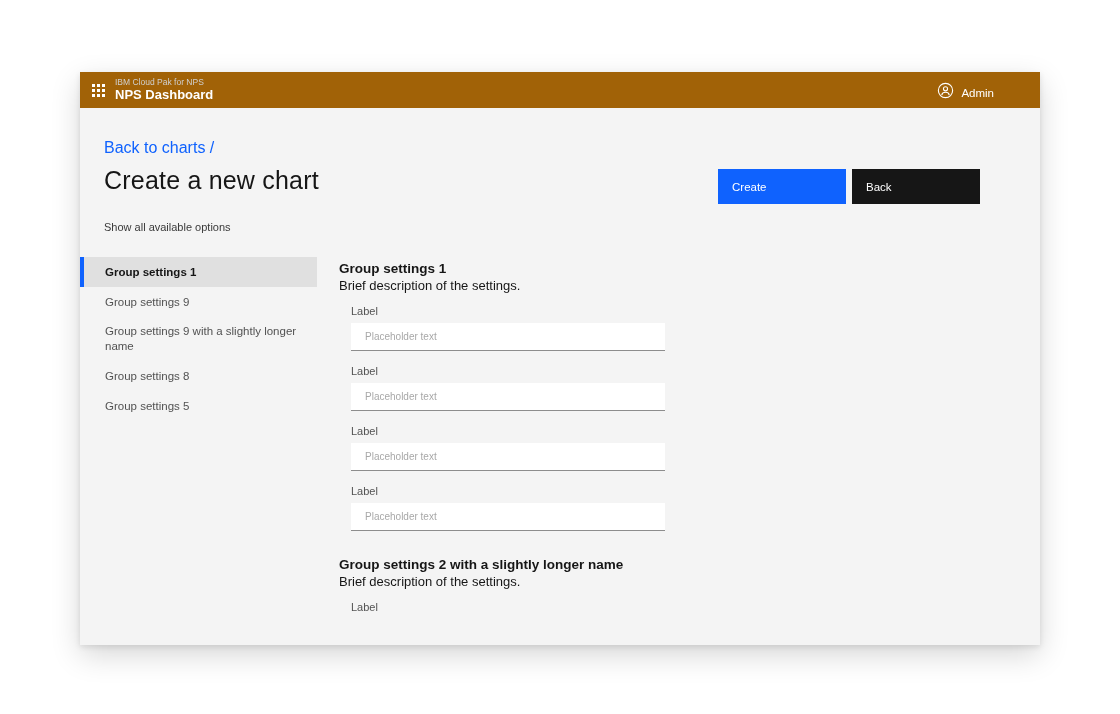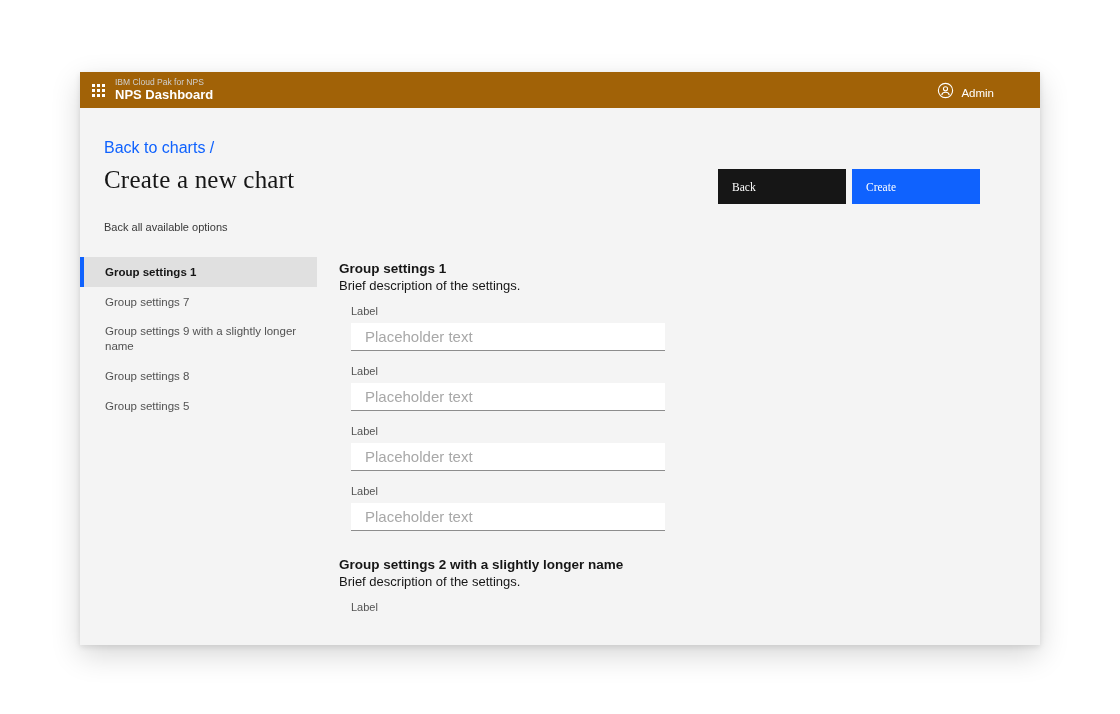--- a/index.html
+++ b/index.html
@@ -17,21 +17,21 @@
   .switcher { width:13px; height:13px; display:grid; grid-template-columns:repeat(3,3px); grid-template-rows:repeat(3,3px); gap:2px; cursor:pointer; }
   .switcher span { width:3px; height:3px; background:#ffffff; }
   .hdr-titles { display:flex; flex-direction:column; line-height:1.25; }
   .hdr-eyebrow { font-size:8.5px; color:#d0d0d0; }
   .hdr-title { font-size:13px; font-weight:bold; color:#ffffff; }
   .hdr-right { margin-left:auto; display:flex; align-items:flex-end; gap:7px; padding-right:46px; cursor:pointer; }
   .hdr-user { font-size:11.5px; color:#ffffff; }
 
   
   .breadcrumb { margin:31px 0 0 24px; font-size:16px; color:#0f62fe; cursor:pointer; width:max-content; }
-  .title-row { display:flex; align-items:flex-start; margin:9px 0 0 24px; padding-right:60px;font-family:Liberation Serif, serif; }
+  .title-row { display:flex; align-items:flex-start; margin:9px 0 0 24px; padding-right:60px; }
   .page-title { font-size:25px; font-weight:400; color:#161616; letter-spacing:0.2px; }
   .actions { margin-left:auto; display:flex; gap:6px; margin-top:3px; }
   .btn { width:128px; height:35px; display:flex; align-items:center; padding-left:14px; font-size:11.5px; border:none; cursor:pointer; font-family:inherit; color:#ffffff; }
   .btn-back { background:#161616; }
   .btn-create { background:#0f62fe; }
 
   .toggle-section { margin:17px 0 0 24px; }
   .toggle-label { font-size:11px; color:#393939; }
   .toggle-row { display:flex; align-items:center; gap:8px; margin-top:7px; }
   .toggle { width:32px; height:16px; border-radius:8px; background:#24a148; position:relative; cursor:pointer; }
@@ -45,21 +45,21 @@
   .nav-item { display:flex; align-items:center; min-height:30px; padding:7px 16px 7px 21px; border-left:4px solid transparent; font-size:11.5px; line-height:15px; color:#525252; cursor:pointer; }
   .nav-item.selected { background:#e0e0e0; border-left-color:#0f62fe; color:#161616; font-weight:bold; }
 
   .content { margin-left:22px; width:326px; }
   .section + .section { margin-top:26px; }
   .section-heading { font-size:13.5px; font-weight:bold; color:#161616; margin-top:4px; }
   .section-desc { font-size:13px; color:#161616; margin-top:2px; }
   .field { margin-top:14px;margin-left:12px; }
   .section-desc + .field { margin-top:12px; }
   .field-label { font-size:11px; color:#525252; }
-  .text-input { display:block; margin-top:6px; width:100%; height:28px; background:#ffffff; border:none; border-bottom:1px solid #8d8d8d; padding:0 14px; font-size:15px; color:#161616; font-family:inherit; outline:none; }
+  .text-input { display:block; margin-top:6px; width:100%; height:28px; background:#ffffff; border:none; border-bottom:1px solid #8d8d8d; padding:0 14px; font-size:10px; color:#161616; font-family:inherit; outline:none; }
   .text-input::placeholder { color:#a8a8a8; }
 </style>
 </head>
 <body>
 
 <div class="card">
 
   <div class="hdr">
     <div class="hdr-left">
       <div class="switcher">
@@ -86,33 +86,33 @@
       </svg>
       <span class="hdr-user">Admin</span>
     </div>
   </div>
 
   <div class="breadcrumb">Back to charts /</div>
 
   <div class="title-row">
     <h1 class="page-title">Create a new chart</h1>
     <div class="actions">
+      <button class="btn btn-create">Create</button>
       <button class="btn btn-back">Back</button>
-      <button class="btn btn-create">Create</button>
     </div>
   </div>
 
   <div class="toggle-section">
-    <div class="toggle-label">Back all available options</div>
+    <div class="toggle-label">Show all available options</div>
   </div>
 
   <div class="main">
     <nav class="sidebar" id="sidebar-list">
         <div class="nav-item selected">Group settings 1</div>
-        <div class="nav-item">Group settings 7</div>
+        <div class="nav-item">Group settings 9</div>
         <div class="nav-item">Group settings 9 with a slightly longer name</div>
         <div class="nav-item">Group settings 8</div>
         <div class="nav-item">Group settings 5</div>
       </nav>
     <div class="content" id="form-sections">
         <section class="section">
           <div class="section-heading">Group settings 1</div>
           <div class="section-desc">Brief description of the settings.</div>
           <div class="field">
             <div class="field-label">Label</div>

